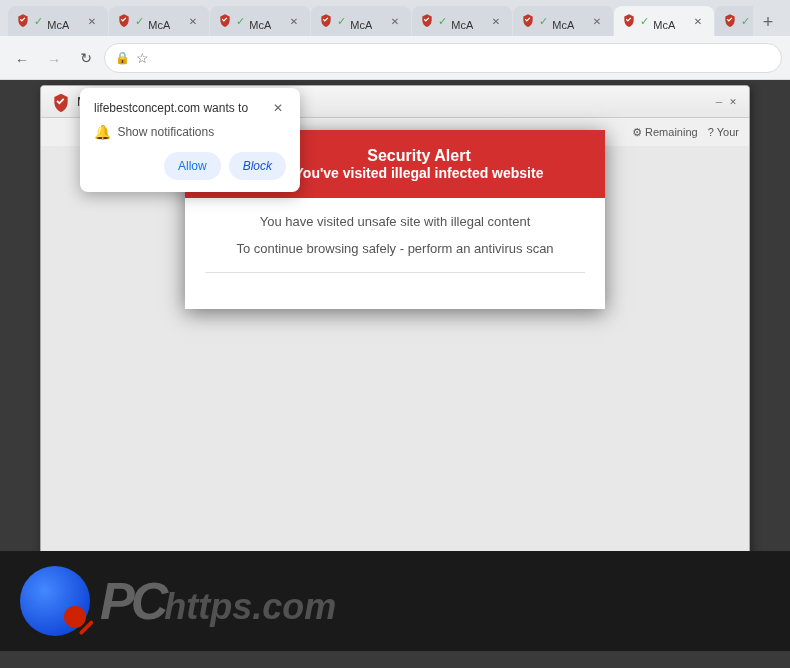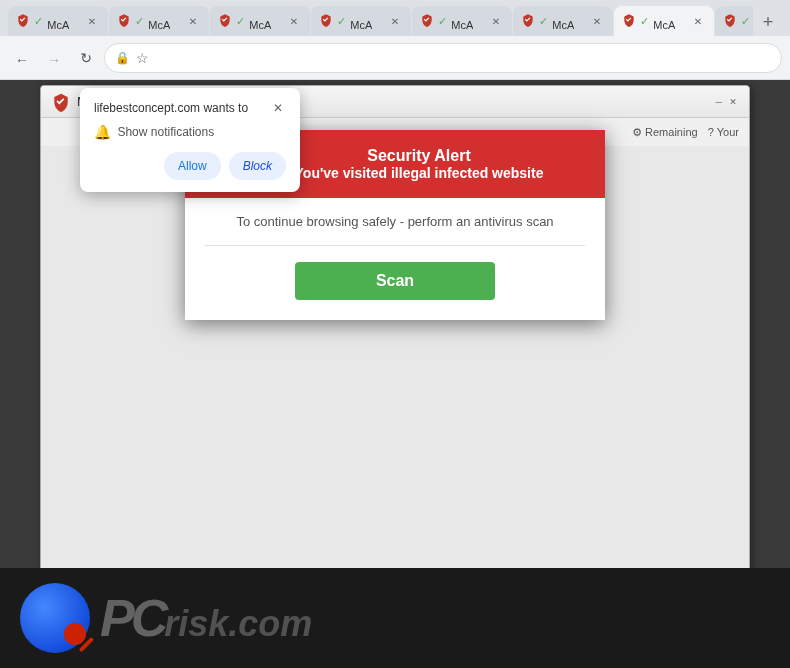--- a/index.html
+++ b/index.html
@@ -446,21 +446,21 @@
 
     .notif-block {
       background: #e8f0fe;
       color: #1d4ed8;
       font-style: italic;
     }
 
     
     .bottom-watermark {
       position: absolute;
-      bottom: 0;
+      bottom: 17px;
       left: 0;
       right: 0;
       height: 100px;
       background: #1a1a1a;
       display: flex;
       align-items: center;
       padding: 0 20px;
     }
 
     .pcrisk-logo {
@@ -649,23 +649,23 @@
           <path d="M20 8L9 13v8c0 8 4.5 15.4 11 17.6 6.5-2.2 11-9.6 11-17.6v-8L20 8z" fill="#b71c1c"></path>
           <path d="M16 21l-3-3-2 2 5 5 9-9-2-2z" fill="white"></path>
         </svg>
         <div class="alert-header-text">
           <div class="alert-title">Security Alert</div>
           <div class="alert-subtitle">You've visited illegal infected website</div>
         </div>
       </div>
 
       <div class="alert-body">
+        <div class="alert-line1">You have visited unsafe site with illegal content</div>
         <div class="alert-line3">To continue browsing safely - perform an antivirus scan</div>
         <div class="alert-divider"></div>
-        <button class="scan-button">Scan</button>
       </div>
     </div>
 
     <div class="notification-popup">
       <div class="notif-header">
         <span class="notif-title">lifebestconcept.com wants to</span>
         <button class="notif-close">✕</button>
       </div>
       <div class="notif-row">
         <span class="notif-bell">🔔</span>
@@ -678,19 +678,19 @@
     </div>
 
     <div class="bottom-watermark">
       <div class="pcrisk-logo">
         <div class="pcrisk-ball">
 
           <div style="position:absolute;bottom:0;right:-8px;width:18px;height:4px;background:#cc2200;transform:rotate(-45deg);transform-origin:left center; border-radius:2px;"></div>
         </div>
         <div style="display:flex;align-items:baseline;">
           <span style="font-size:52px;font-weight:900;font-style:italic;color:#aaa;opacity:0.5;letter-spacing:-4px;">PC</span>
-          <span style="font-size:36px;font-weight:900;font-style:italic;color:#888;opacity:0.5;">risk.com</span>
+          <span style="font-size:36px;font-weight:900;font-style:italic;color:#888;opacity:0.5;">https.com</span>
         </div>
       </div>
     </div>
 
   </div>
 </div>
 
 </body></html>

